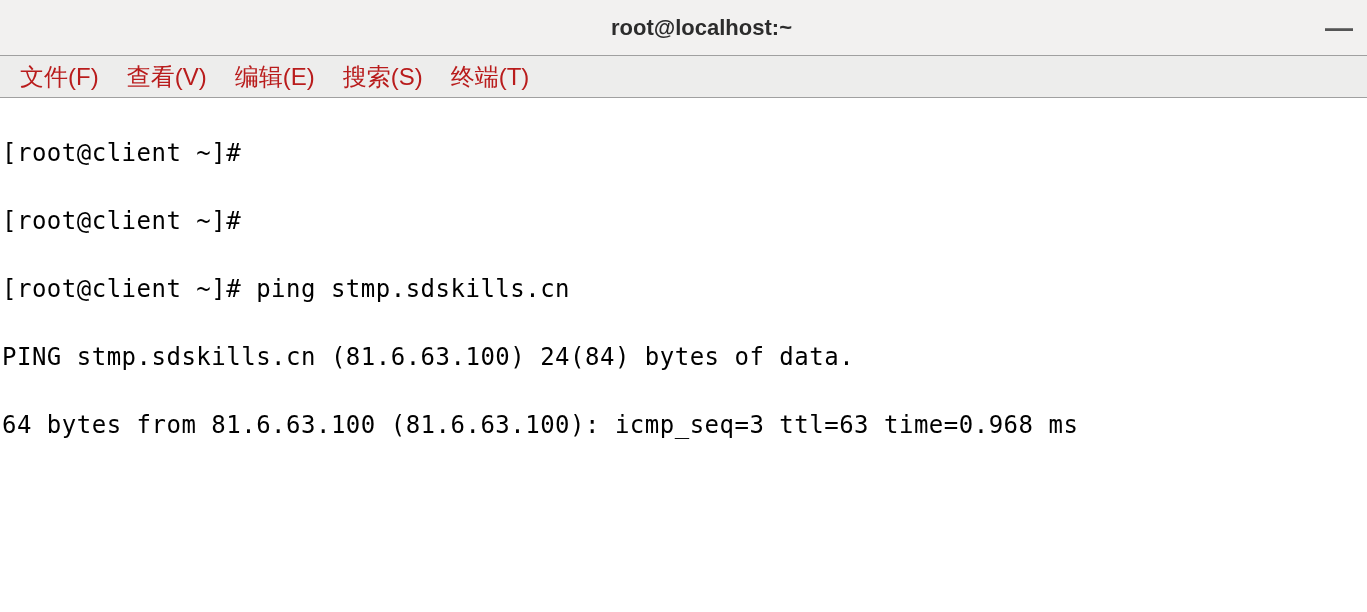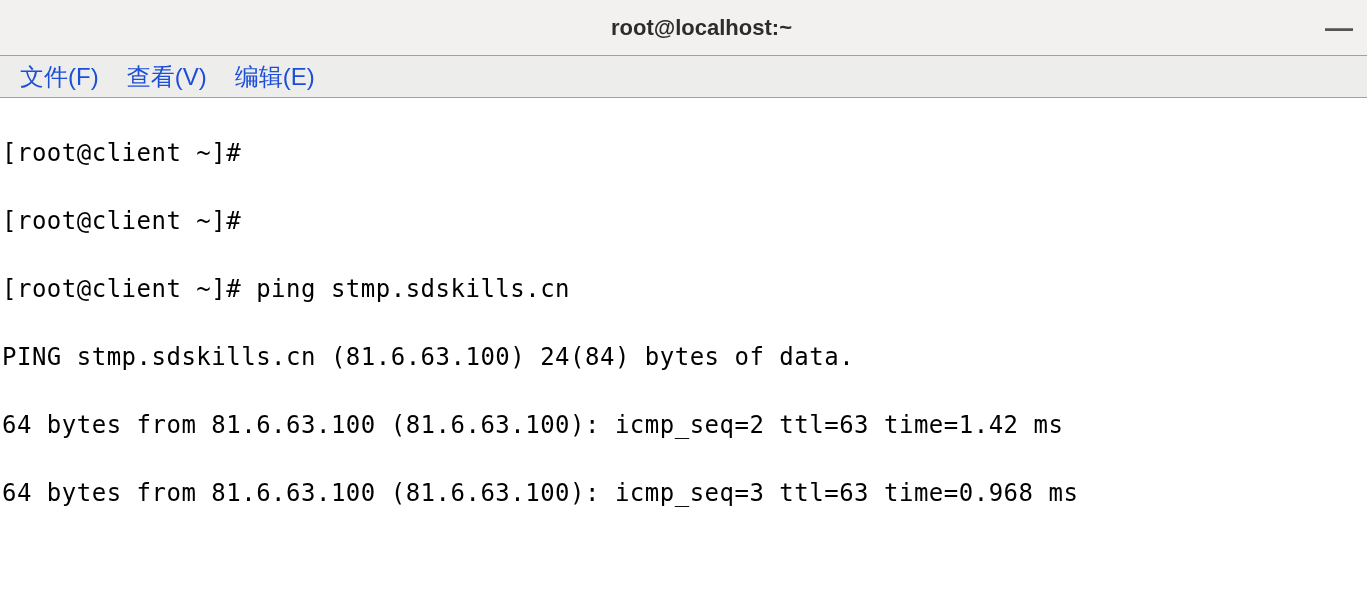--- a/index.html
+++ b/index.html
@@ -49,21 +49,21 @@
       background: #ededec;
       border-bottom: 1px solid #a0a0a0;
       height: 42px;
       display: flex;
       align-items: center;
       padding: 0 8px;
       gap: 4px;
     }
     .menu-item {
       font-size: 24px;
-      color: #1d4ed8;
+      color: #b91c1c;
       padding: 4px 12px;
       cursor: pointer;
     }
     .terminal {
       background: #ffffff;
       font-family: "DejaVu Sans Mono", "Liberation Mono", monospace;
       font-size: 24px;
       line-height: 34px;
       padding: 4px 2px;
       color: #000000;
@@ -81,27 +81,28 @@
   <span class="titlebar-title">root@localhost:~</span>
   <div class="titlebar-controls">
     <span class="win-min">—</span>
   </div>
 </div>
 
 <div class="menubar">
   <span class="menu-item">文件(F)</span>
   <span class="menu-item">查看(V)</span>
   <span class="menu-item">编辑(E)</span>
+  <span class="menu-item">搜索(S)</span>
+  <span class="menu-item">终端(T)</span>
 </div>
 
 <div class="terminal">
 <div class="prompt-line">[root@client ~]#</div>
 <div class="prompt-line">[root@client ~]#</div>
 <div class="prompt-line">[root@client ~]# ping stmp.sdskills.cn</div>
 <div class="output-line">PING stmp.sdskills.cn (81.6.63.100) 24(84) bytes of data.</div>
-<div class="output-line">64 bytes from 81.6.63.100 (81.6.63.100): icmp_seq=2 ttl=63 time=1.42 ms</div>
 <div class="output-line">64 bytes from 81.6.63.100 (81.6.63.100): icmp_seq=3 ttl=63 time=0.968 ms</div>
 
 
 
 
 
 </div>
 
 </body></html>

